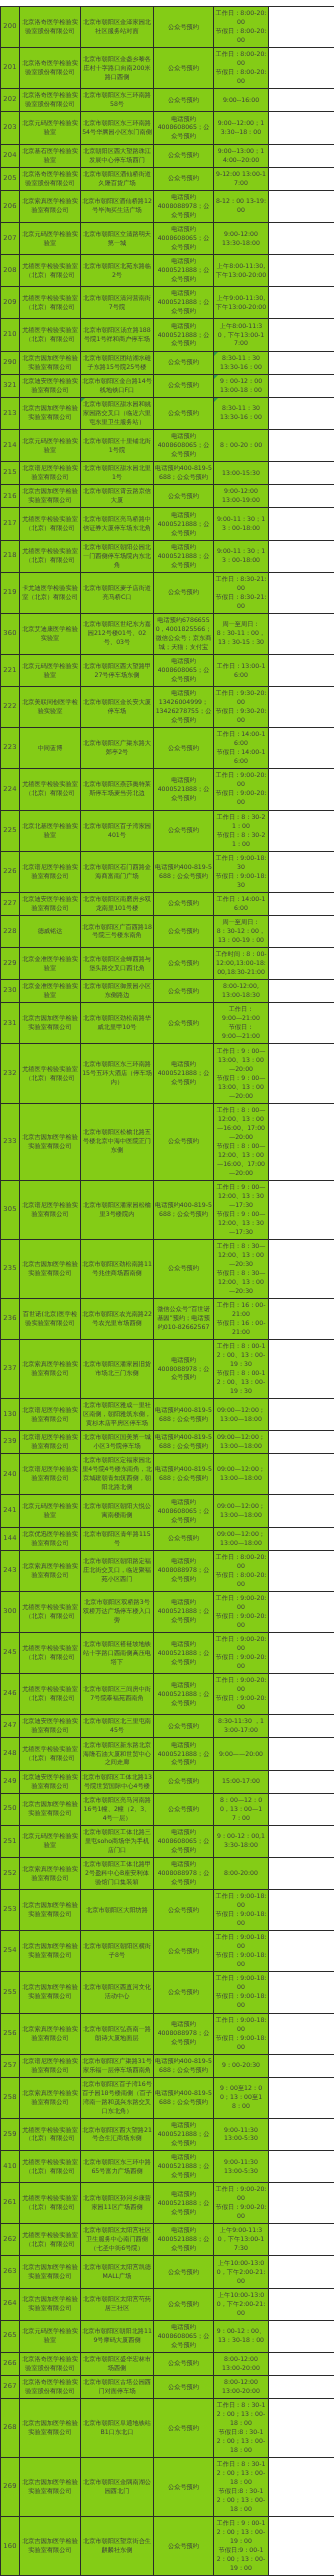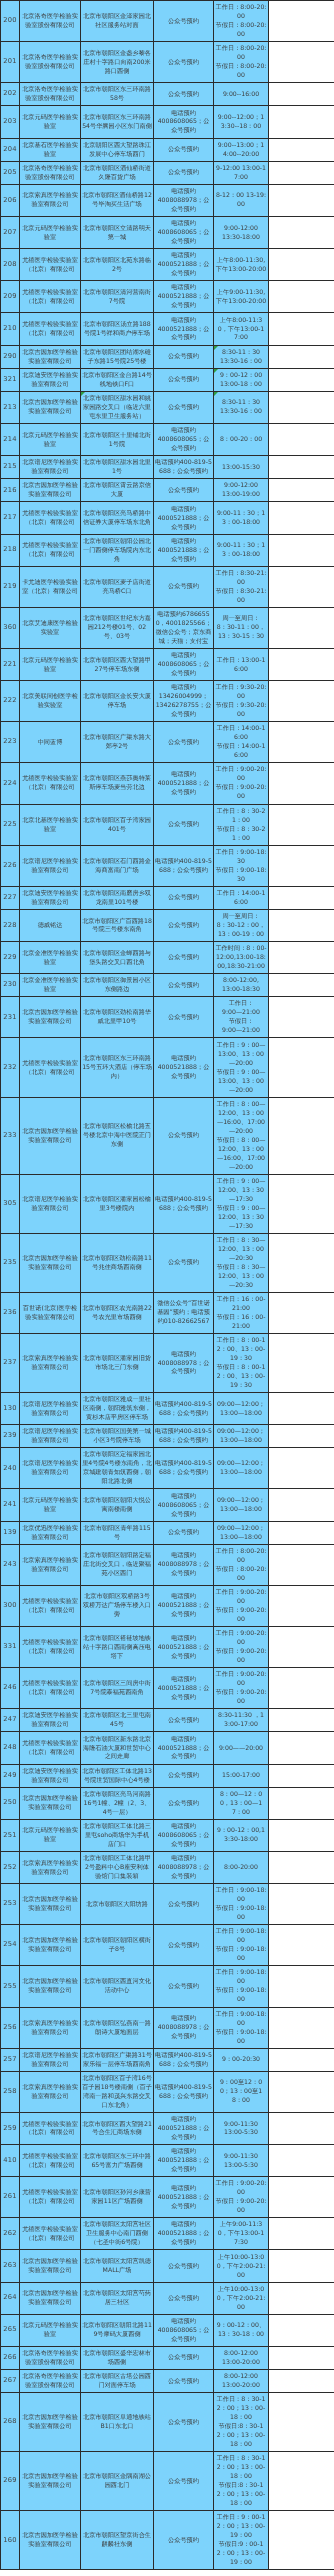--- a/index.html
+++ b/index.html
@@ -1,17 +1,17 @@
 <!DOCTYPE html>
 <html style="font-size:8.2px"><head>
 <meta charset="utf-8">
 <style>
   html,body{margin:0;padding:0;background:#ffffff;}
   body{width:335px;font-family:"DejaVu Sans","Liberation Sans",sans-serif;color:#3d3d3d;}
-  table{border-collapse:collapse;table-layout:fixed;width:335px;background:#7dd3fc;}
+  table{border-collapse:collapse;table-layout:fixed;width:335px;background:#84cc16;margin-top:6px;}
   col.w-no{width:19px;}
   col.w-name{width:61px;}
   col.w-addr{width:73px;}
   col.w-book{width:60px;}
   col.w-hours{width:55px;}
   col.w-gutter{width:67px;}
   td{border:1px solid #2b2b2b;vertical-align:middle;text-align:center;
      font-size:6.2px;line-height:1.45;padding:2.1px 1px;position:relative;
      white-space:pre-line;overflow-wrap:anywhere;word-break:break-all;}
   td.c-gutter{border-right:none;background:#fff;}
@@ -407,21 +407,21 @@
     <td class="c-no">241</td>
     <td class="c-name">北京元码医学检验实验室</td>
     <td class="c-addr">北京市朝阳区朝阳大悦公寓南楼南侧</td>
     <td class="c-book">电话预约
 4008608065；公众号预约</td>
     <td class="c-hours">09:00—12:00；
 13:00—18:00</td>
     <td class="c-gutter"></td>
   </tr>
       <tr>
-    <td class="c-no">139</td>
+    <td class="c-no">144</td>
     <td class="c-name">北京优迅医学检验实验室有限公司</td>
     <td class="c-addr">北京市朝阳区青年路115号</td>
     <td class="c-book">公众号预约</td>
     <td class="c-hours">09:00—12:00；
 13:00—18:00</td>
     <td class="c-gutter"></td>
   </tr>
       <tr>
     <td class="c-no">243</td>
     <td class="c-name">北京索真医学检验实验室有限公司</td>
@@ -436,21 +436,21 @@
     <td class="c-no">300</td>
     <td class="c-name">尤禧医学检验实验室（北京）有限公司</td>
     <td class="c-addr">北京市朝阳区双桥路3号双桥万达广场停车楼入口旁</td>
     <td class="c-book">电话预约
 4000521888；公众号预约</td>
     <td class="c-hours">工作日：9:00-20:00
 节假日：9:00-20:00</td>
     <td class="c-gutter"></td>
   </tr>
       <tr>
-    <td class="c-no">331</td>
+    <td class="c-no">245</td>
     <td class="c-name">尤禧医学检验实验室（北京）有限公司</td>
     <td class="c-addr">北京市朝阳区褡裢坡地铁站十字路口西南侧高压电塔下</td>
     <td class="c-book">电话预约
 4000521888；公众号预约</td>
     <td class="c-hours">工作日：9:00-20:00
 节假日：9:00-20:00</td>
     <td class="c-gutter"></td>
   </tr>
       <tr>
     <td class="c-no">246</td>

